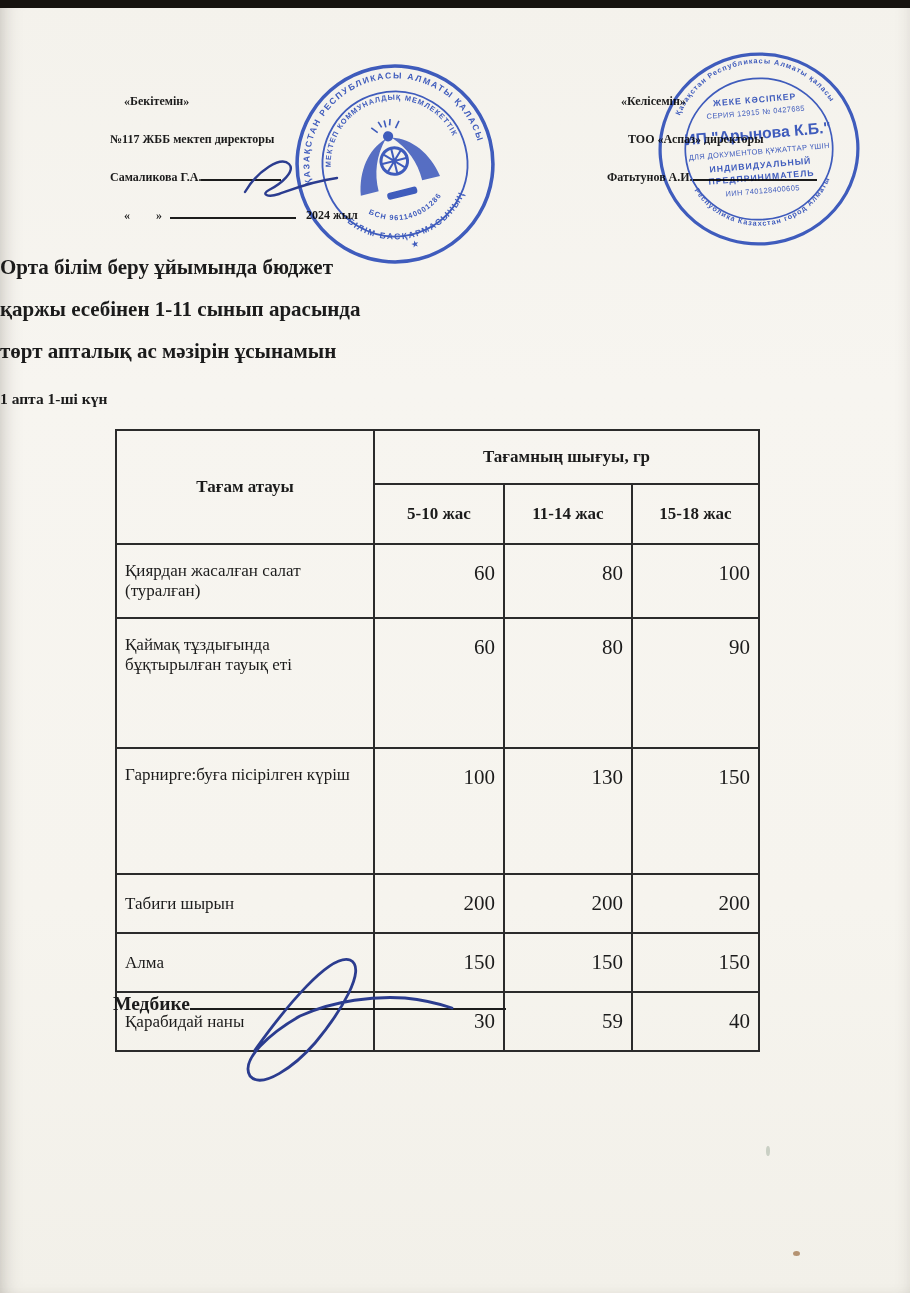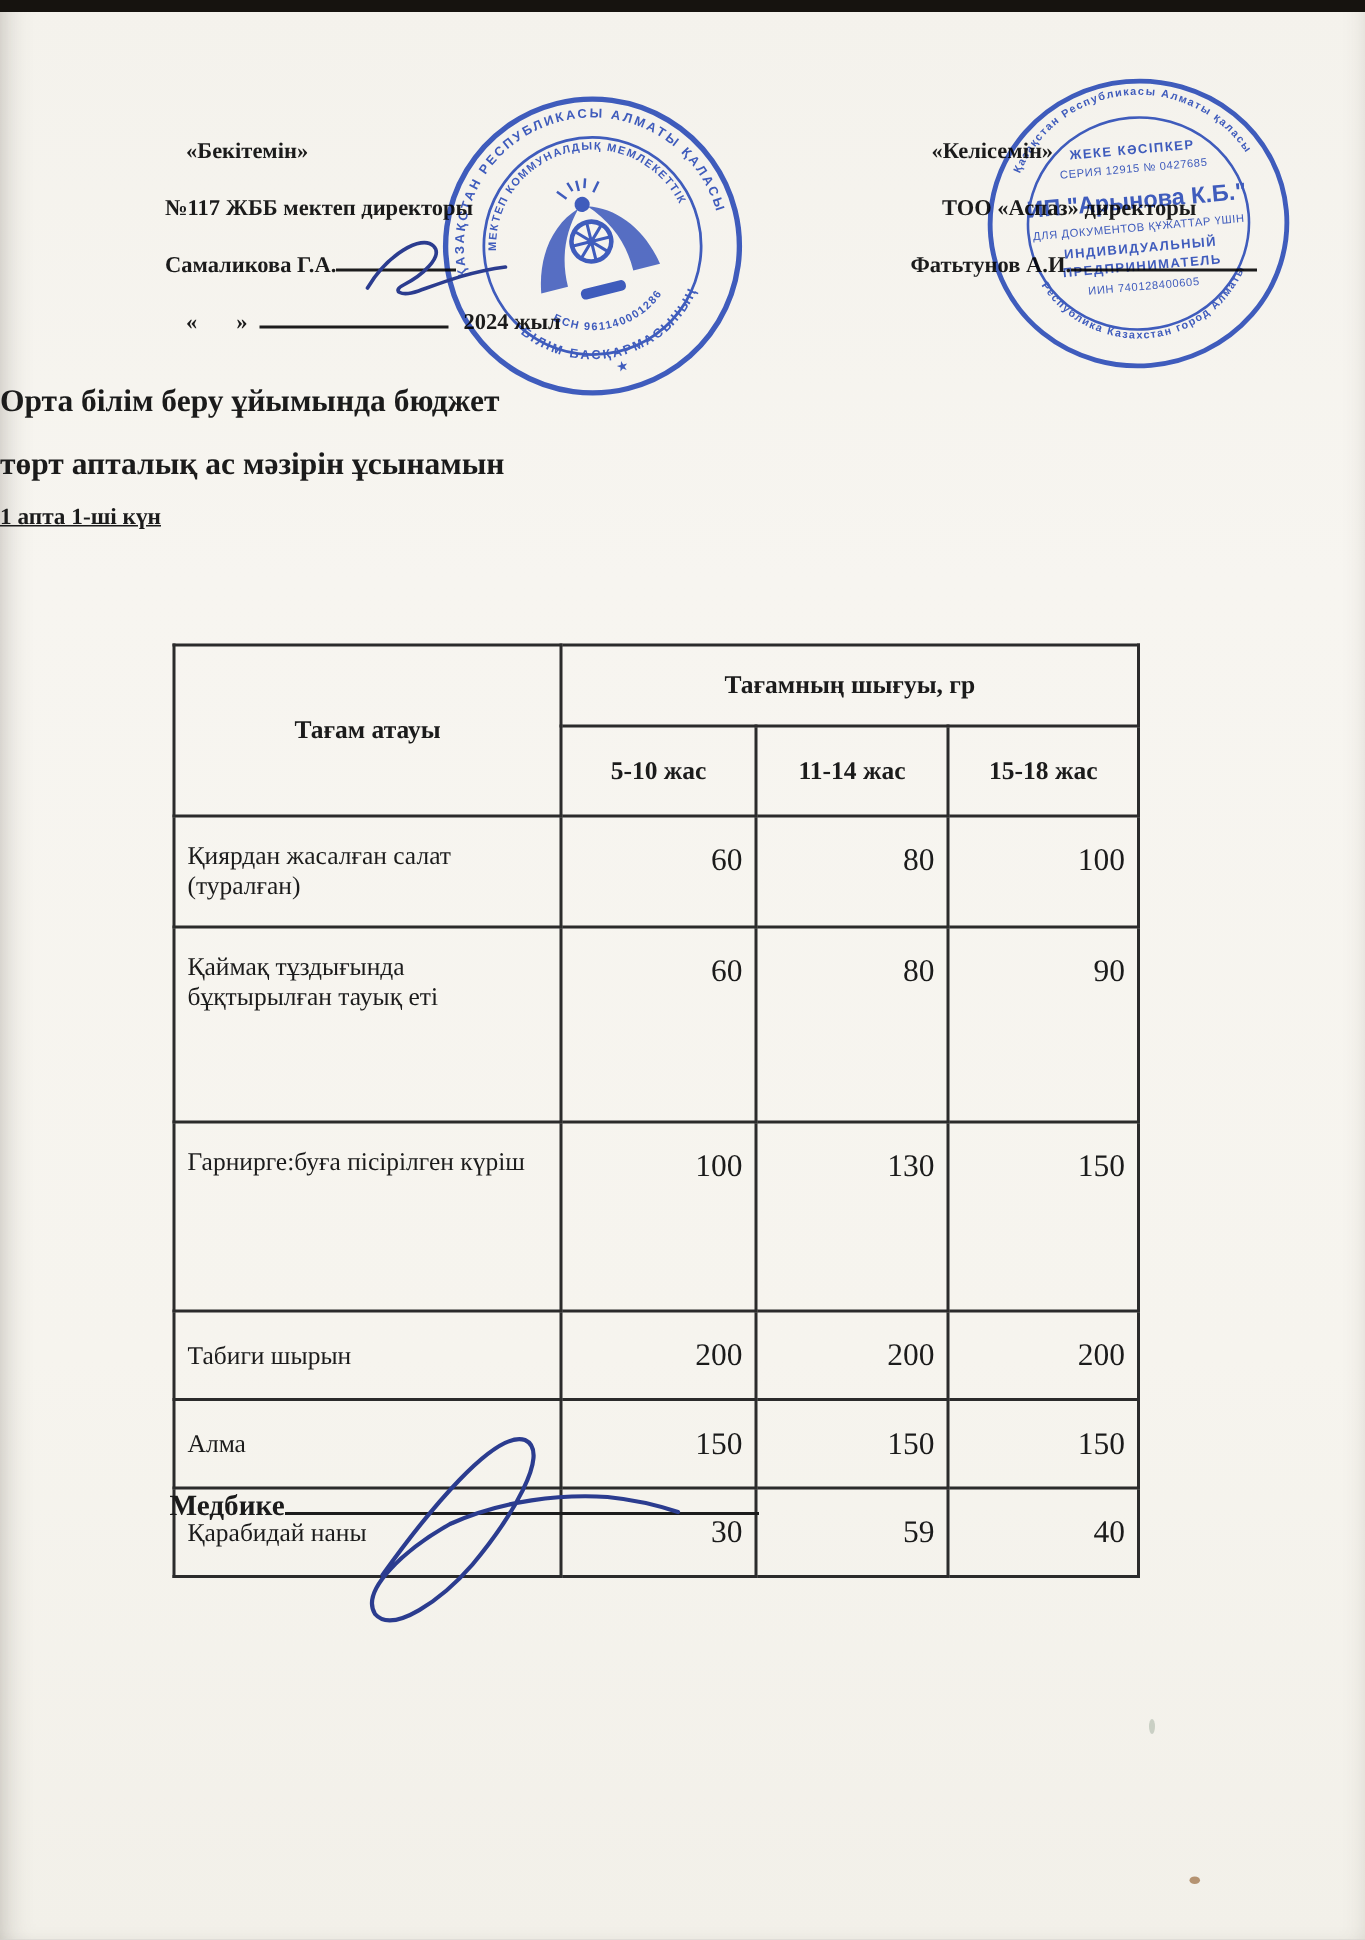--- a/index.html
+++ b/index.html
@@ -4,30 +4,30 @@
 <style>
   html,body{margin:0;padding:0;background:#d8d5cf;}
   .page{
     position:relative;width:910px;height:1293px;margin:0 auto;overflow:hidden;
     background:linear-gradient(180deg,#f4f2ec 0%,#f7f5f0 30%,#f6f4ee 70%,#f2f0e9 100%);
     font-family:"Liberation Serif","DejaVu Serif",serif;color:#1b1b1b;
     box-shadow:inset 14px 0 22px -16px rgba(90,85,75,.45), inset -10px 0 18px -14px rgba(90,85,75,.25);
   }
   .topbar{position:absolute;top:0;left:0;right:0;height:8px;background:#16130f;}
 
-  .blk{position:absolute;font-weight:bold;font-size:15px;line-height:38px;white-space:nowrap;z-index:1;}
+  .blk{position:absolute;font-weight:bold;font-size:12px;line-height:38px;white-space:nowrap;z-index:1;}
   .left-blk{left:110px;top:82px;}
   .right-blk{left:607px;top:82px;}
   .blk .ind1{padding-left:14px;}
   .blk .ind2{padding-left:21px;}
   .uline{display:inline-block;border-bottom:2px solid #1c1c1c;height:14px;vertical-align:baseline;}
 
   .title{position:absolute;top:246px;left:0;width:910px;
          font-weight:bold;font-size:21px;line-height:42px;z-index:1;}
-  .subtitle{font-size:15.5px;line-height:30px;text-decoration:underline;}
+  .subtitle{font-size:15.5px;line-height:30px;margin-top:12px;}
 
   table.menu{position:absolute;left:115px;top:429px;width:643px;border-collapse:collapse;
              table-layout:fixed;font-size:17px;z-index:1;}
   table.menu th,table.menu td{border:2px solid #2b2b2b;padding:16px 8px;}
   table.menu th{font-weight:bold;text-align:center;vertical-align:middle;}
   td.dish{text-align:left;vertical-align:top;}
   td.num{text-align:right;vertical-align:top;font-size:21px;}
   tr.vm td{vertical-align:middle;}
 
   .footer{position:absolute;left:113px;top:992px;font-weight:bold;font-size:19.5px;z-index:1;white-space:nowrap;}
@@ -114,20 +114,21 @@
     <text class="srow" x="105" y="131">ПРЕДПРИНИМАТЕЛЬ</text>
     <text class="srow-sm" x="105" y="144">ИИН 740128400605</text>
   </svg>
 
   <svg class="sig sig-small" width="120" height="60" viewBox="0 0 120 60">
     <path d="M 12,44 C 25,22 48,8 56,16 C 63,23 48,36 36,42 C 28,46 34,50 46,46 C 60,41 80,33 104,30" stroke-width="2.4"></path>
   </svg>
 
   <div class="title">
     <div>Орта білім беру ұйымында бюджет</div>
+    <div>қаржы есебінен 1-11  сынып арасында</div>
     <div>төрт апталық ас мәзірін ұсынамын</div>
     <div class="subtitle">1 апта 1-ші күн</div>
   </div>
 
   <table class="menu">
     <colgroup>
         <col style="width:258px">
         <col style="width:130px">
         <col style="width:128px">
         <col style="width:127px">

